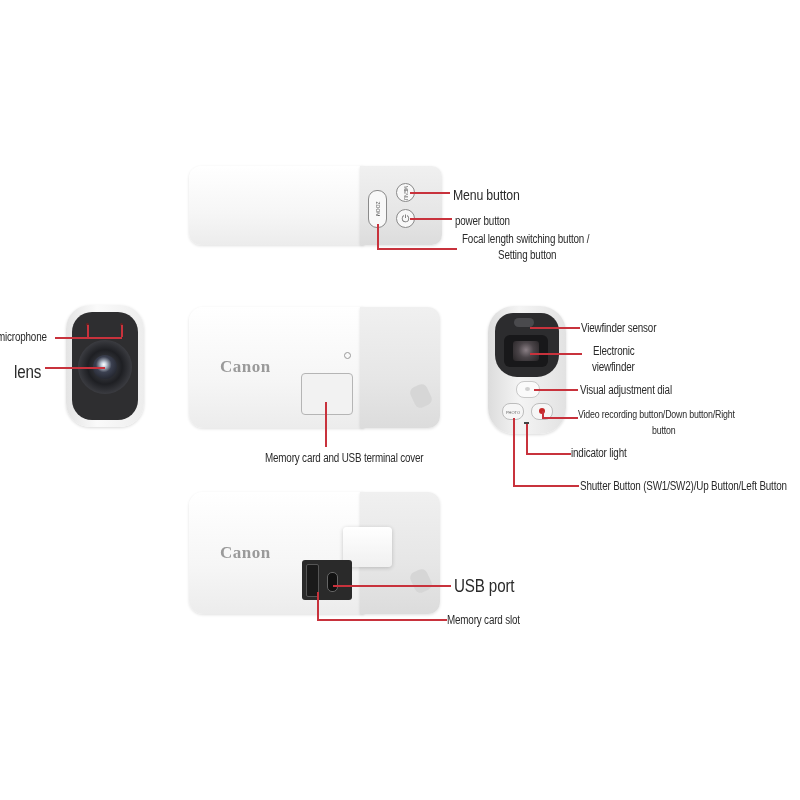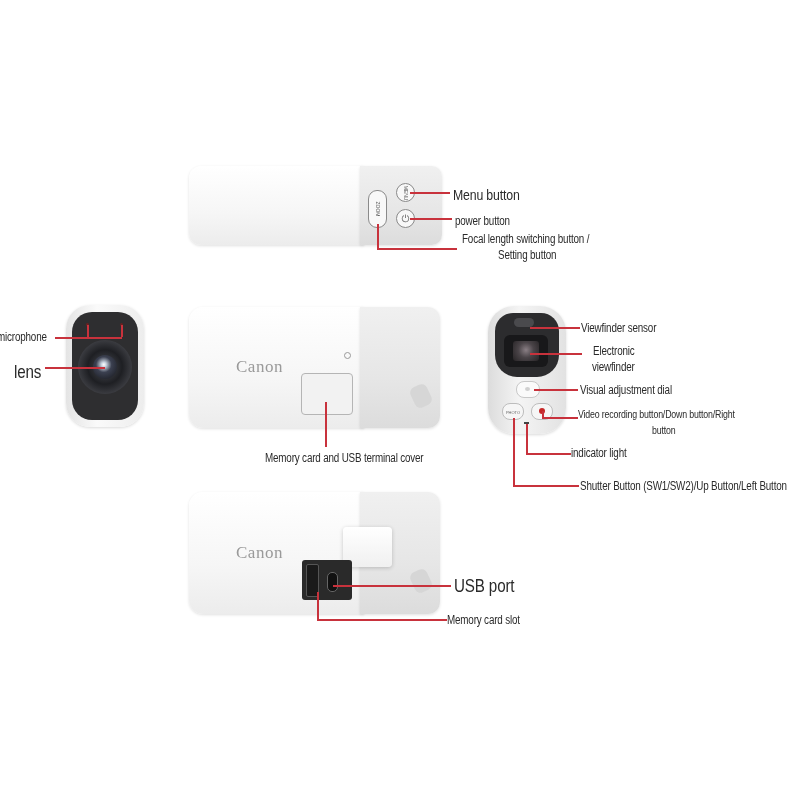--- a/index.html
+++ b/index.html
@@ -9,22 +9,22 @@
     .label { position:absolute; white-space:nowrap; color:#2a2a2a;
              font-family:"Liberation Sans", "DejaVu Sans", sans-serif; letter-spacing:-0.2px; }
     .lbl-lg { font-size:15px; transform:scaleX(0.82); transform-origin:left center; }
     .lbl-md { font-size:12px; transform:scaleX(0.82); transform-origin:left center; }
     .lbl-sm { font-size:11px; transform:scaleX(0.80); transform-origin:left center; }
     .lbl-xl { font-size:19px; transform:scaleX(0.80); transform-origin:left center; }
     .center { text-align:center; }
     .line { position:absolute; background:#c8323c; }
     .body-white { background:linear-gradient(180deg,#ffffff 0%,#f6f6f6 60%,#ececec 100%); }
     .body-grey { background:linear-gradient(180deg,#f0f0f0 0%,#e6e6e6 60%,#dcdcdc 100%); }
-    .canon { position:absolute; font-family:"Liberation Serif", "DejaVu Serif", serif; font-weight:normal;
-             color:#9a9a9a; font-size:17px; letter-spacing:0.5px;margin-left:16px; }
+    .canon { position:absolute; font-family:"Liberation Serif", "DejaVu Serif", serif; font-weight:bold;
+             color:#9a9a9a; font-size:17px; letter-spacing:0.5px; }
   </style>
 </head>
 <body>
 
 <div>
   <div class="abs body-white" style="left:189px;top:166px;width:175px;height:79px;border-radius:12px 0 0 12px;box-shadow:0 1px 3px rgba(0,0,0,0.12);"></div>
   <div class="abs body-grey" style="left:360px;top:166px;width:82px;height:79px;border-radius:0 10px 10px 0;box-shadow:0 1px 3px rgba(0,0,0,0.12);"></div>
 
   <div class="abs" style="left:368px;top:190px;width:17px;height:36px;border:1.5px solid #8a8a8a;border-radius:9px;background:#f8f8f8;">
     <span style="position:absolute;left:50%;top:50%;transform:translate(-50%,-50%) rotate(90deg);font-size:5px;color:#555;">ZOOM</span>

